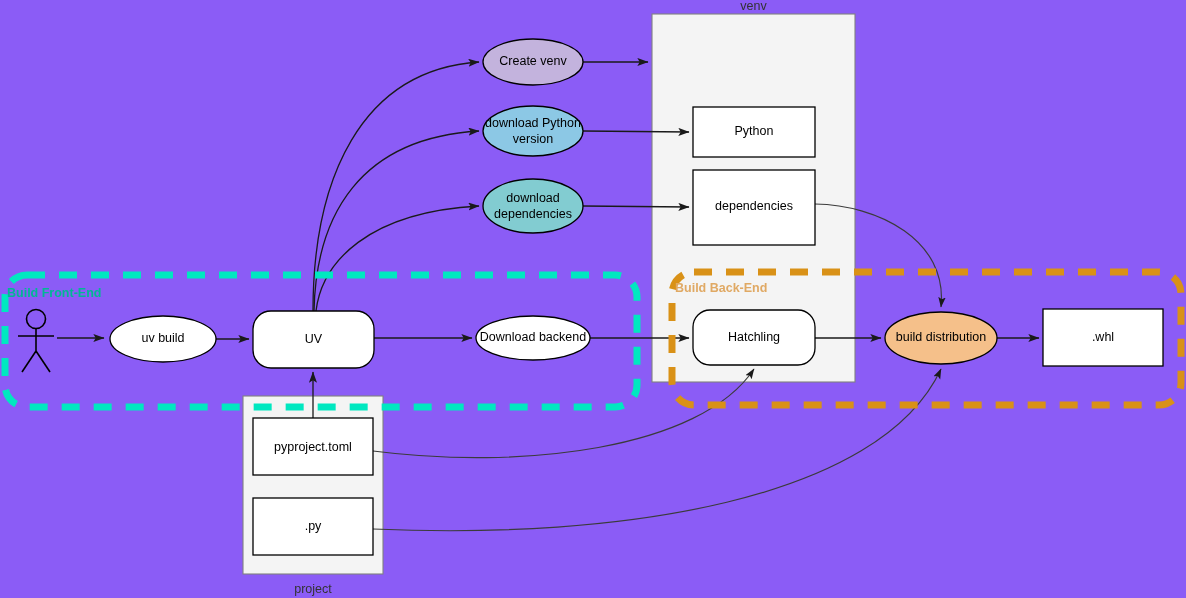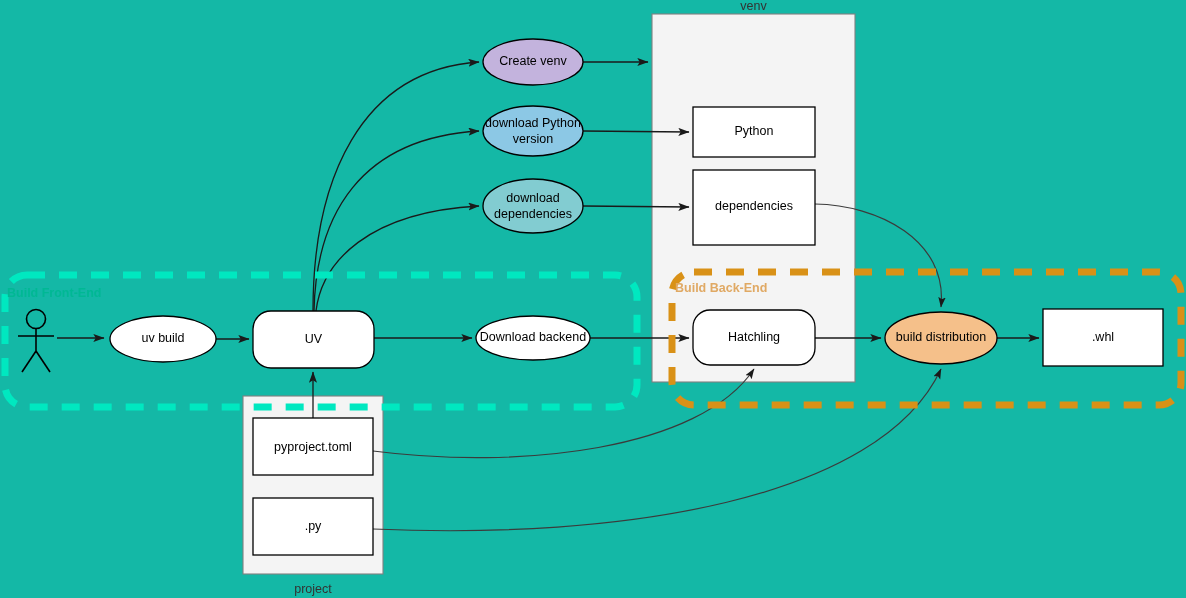--- a/index.html
+++ b/index.html
@@ -7,21 +7,21 @@
     padding: 0;
     background: #ffffff;
   }
   body {
     font-family: "Liberation Sans", sans-serif;
   }
   #canvas {
     position: relative;
     width: 1186px;
     height: 598px;
-    background: #14b8a6;
+    background: #8b5cf6;
     overflow: hidden;
   }
   #diagram-svg {
     position: absolute;
     left: 0;
     top: 0;
     width: 1186px;
     height: 598px;
   }
   .nodelabel {

